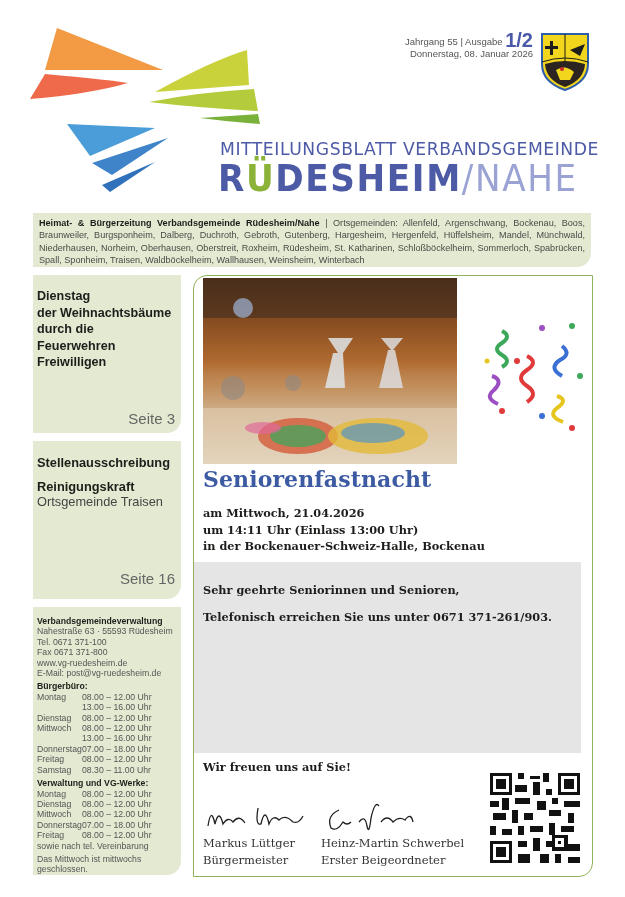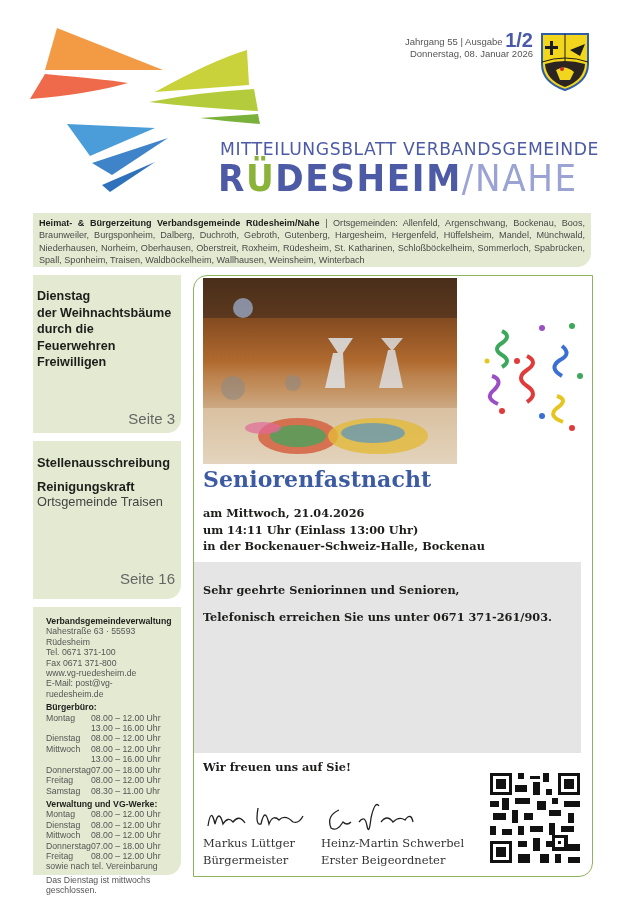--- a/index.html
+++ b/index.html
@@ -26,21 +26,21 @@
   .lbox { position: absolute; left: 33px; width: 148px; background: #e3ead1; border-radius: 0 0 14px 0; }
   .box1 { top: 275px; height: 158px; padding: 13px 4px; }
   .box1 .title { font-size: 12.6px; font-weight: bold; line-height: 16.5px; color: #1d1d1b; }
   .seite { position: absolute; right: 6px; font-size: 15px; color: #666; }
   .box1 .seite { bottom: 6px; }
   .box2 { top: 441px; height: 158px; padding: 14px 4px; }
   .box2 .title { font-size: 12.8px; font-weight: bold; color: #1d1d1b; }
   .box2 .sub1 { margin-top: 9px; font-size: 12.8px; font-weight: bold; color: #1d1d1b; line-height: 15px; }
   .box2 .sub2 { font-size: 12.8px; color: #444; line-height: 15px; }
   .box2 .seite { bottom: 12px; }
-  .box3 { top: 607px; height: 268px; padding: 9px 13px; font-size: 8.7px; color: #555; line-height: 10.4px; }
+  .box3 { top: 607px; height: 268px; padding: 9px 4px; font-size: 8.7px; color: #555; line-height: 10.4px; }
   .box3 .org { font-weight: bold; color: #1d1d1b; }
   .box3 .hdr { font-weight: bold; color: #1d1d1b; margin-top: 3px; }
   .hours-row { display: flex; }
   .hours-row .day { width: 45px; }
   .box3 .note { margin-top: 3px; }
 
   
   .card { position: absolute; left: 193px; top: 275px; width: 400px; height: 602px; border: 1.2px solid #8fb35a; border-radius: 14px 0 14px 0; background: #fff; overflow: hidden; }
   .photo { position: absolute; left: 9px; top: 2px; width: 254px; height: 186px; background: linear-gradient(180deg, #5a3418 0%, #8a4f22 25%, #b06a30 45%, #c79460 58%, #d9c0a0 70%, #e3d4bd 100%); overflow: hidden; }
   .confetti { position: absolute; left: 288px; top: 40px; width: 110px; height: 120px; }
@@ -168,21 +168,21 @@
     </div>
   <div class="hours-row">
       <span class="day">Donnerstag</span>
       <span>07.00 – 18.00 Uhr</span>
     </div>
   <div class="hours-row">
       <span class="day">Freitag</span>
       <span>08.00 – 12.00 Uhr</span>
     </div>
   <div>sowie nach tel. Vereinbarung</div>
-  <div class="note">Das Dienstag ist mittwochs geschlossen.</div>
+  <div class="note">Das Mittwoch ist mittwochs geschlossen.</div>
 </div>
 
 <div class="card">
   <div class="photo">
     <svg width="254" height="186" viewBox="0 0 254 186">
       <rect x="0" y="0" width="254" height="40" fill="#3d2a1e" opacity="0.55"></rect>
       <circle cx="40" cy="30" r="10" fill="#9fb6d8" opacity="0.7"></circle>
       <circle cx="30" cy="110" r="12" fill="#7b8ea0" opacity="0.6"></circle>
       <circle cx="90" cy="105" r="8" fill="#7b8ea0" opacity="0.6"></circle>
       <rect x="0" y="95" width="254" height="35" fill="#b88050" opacity="0.35"></rect>

